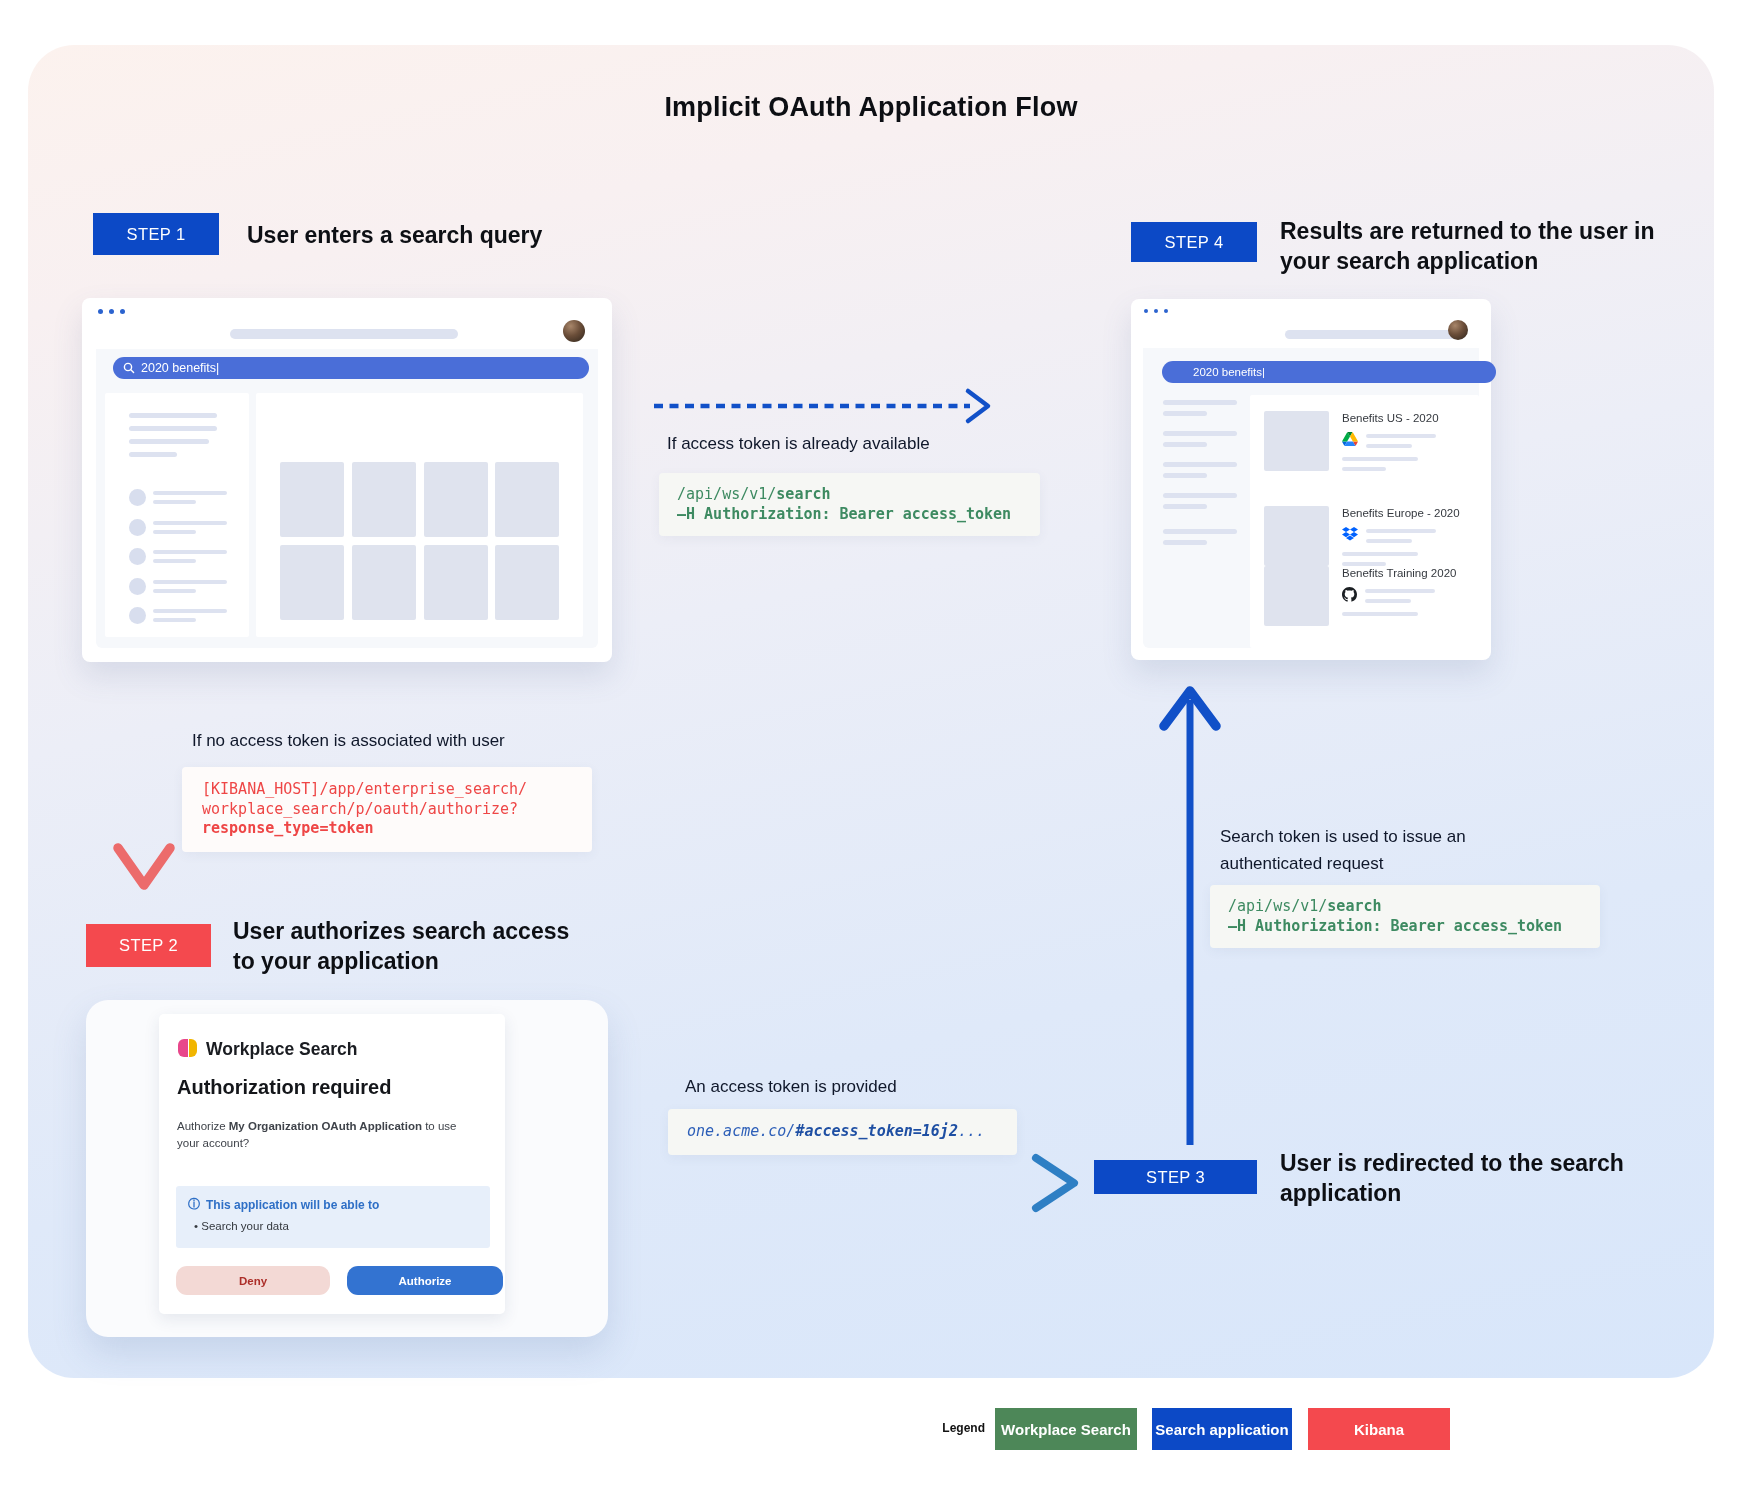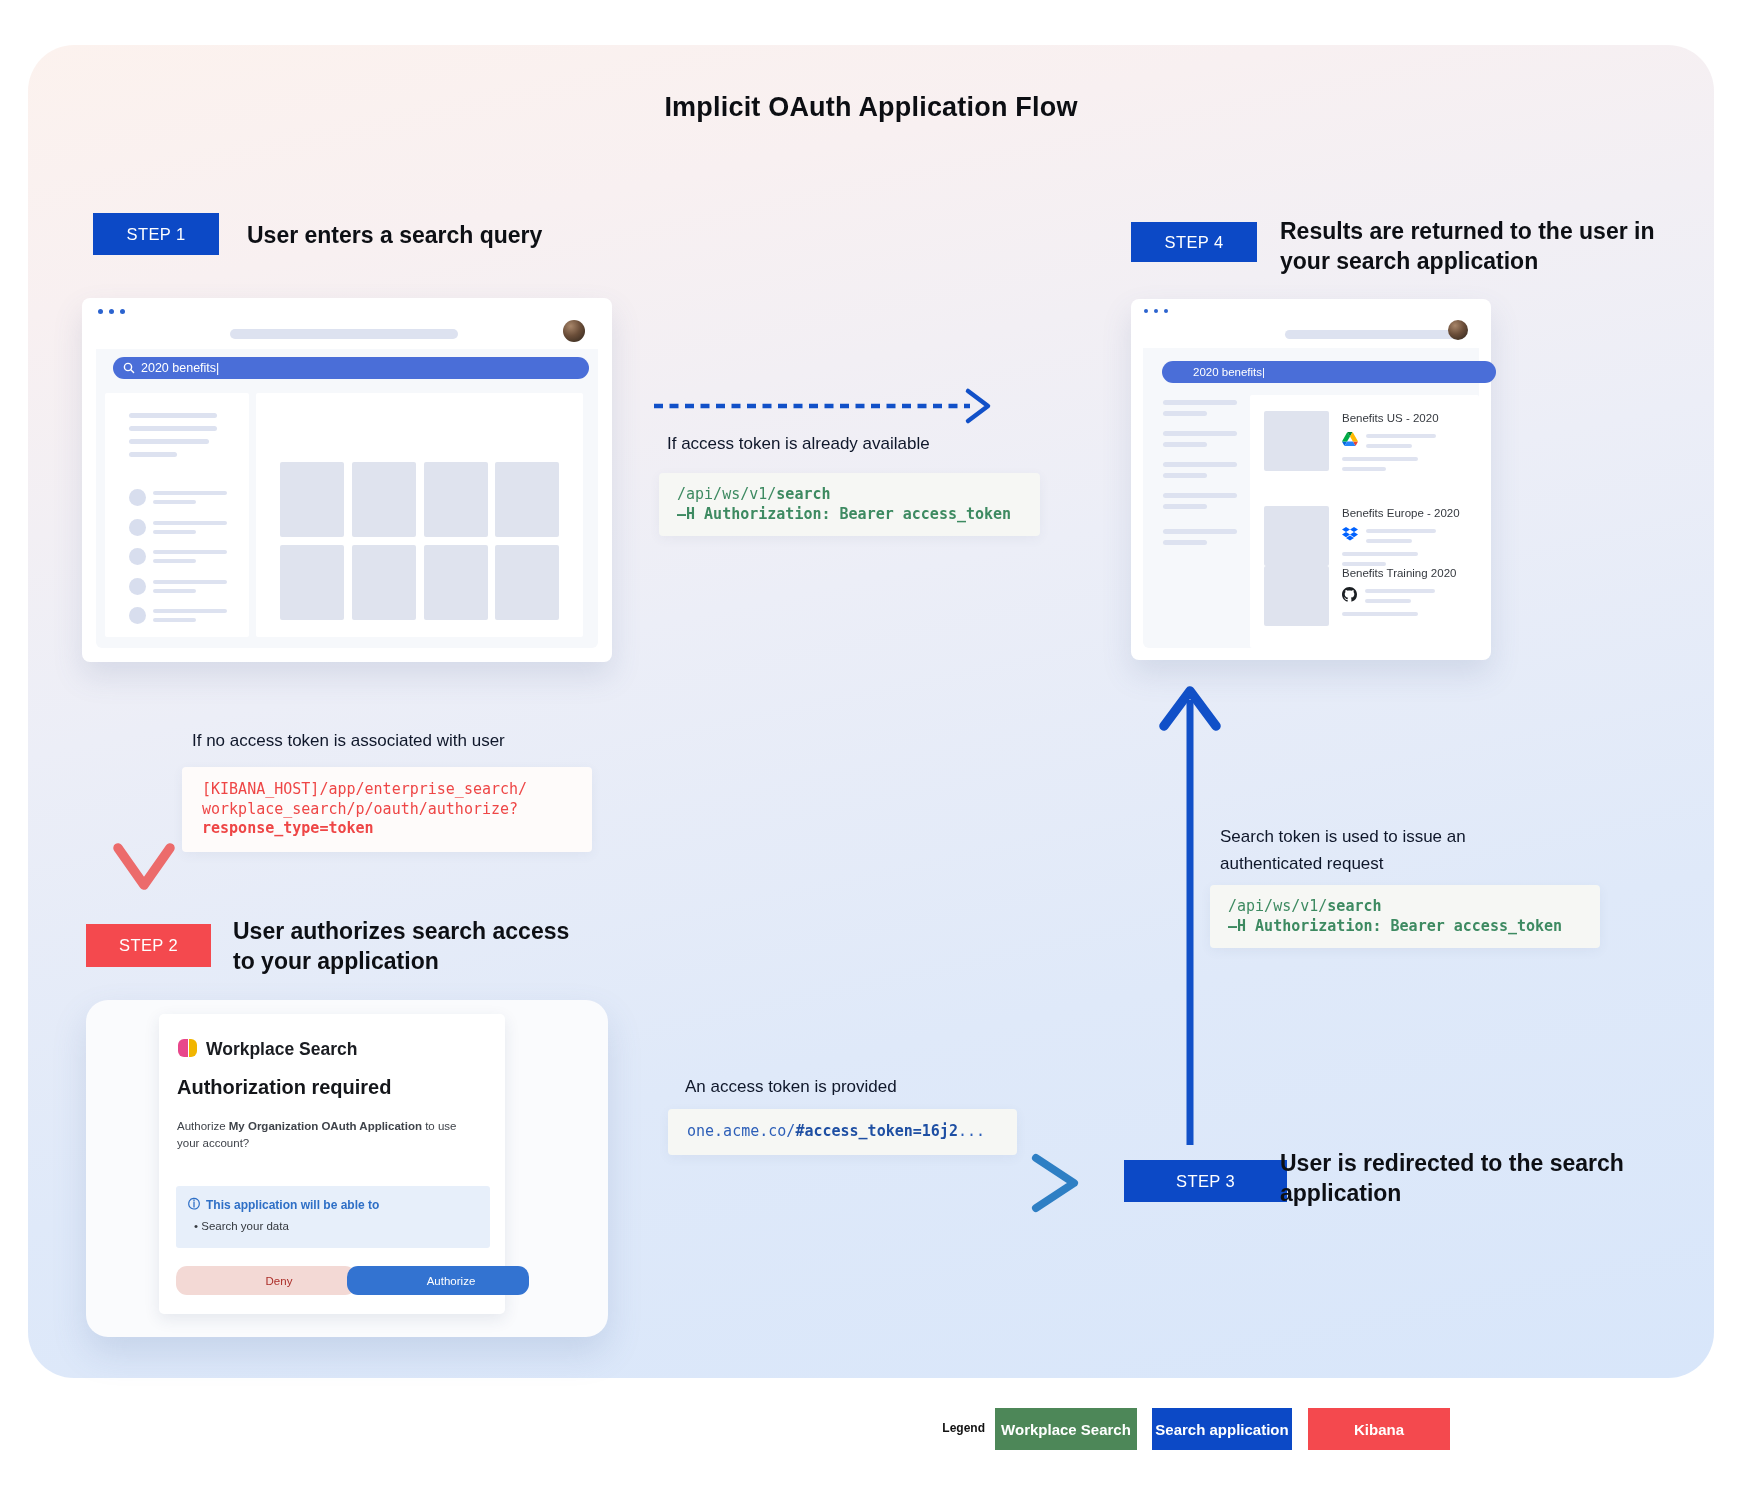--- a/index.html
+++ b/index.html
@@ -55,21 +55,21 @@
   .ws-logo{position:absolute;left:19px;top:24px;width:20px;height:20px;}
   .ws-logo .p{position:absolute;left:0;top:1px;width:10px;height:18px;background:#e8478b;border-radius:6px 0 0 6px;}
   .ws-logo .y{position:absolute;left:11px;top:1px;width:8px;height:18px;background:#f1b500;border-radius:0 6px 6px 0;}
   .dlg-name{position:absolute;left:47px;top:25px;font-size:17.5px;font-weight:700;color:#1a1c21;}
   .dlg-heading{position:absolute;left:18px;top:62px;font-size:20px;font-weight:800;color:#14161a;}
   .dlg-para{position:absolute;left:18px;top:104px;width:302px;font-size:11.5px;line-height:17px;color:#3f434a;}
   .dlg-info{position:absolute;left:17px;top:172px;width:314px;height:62px;background:#e7effa;border-radius:3px;box-sizing:border-box;padding:10px 12px;}
   .dlg-info-title{color:#2e6fc6;font-weight:700;font-size:12px;display:flex;align-items:center;gap:6px;}
   .dlg-bullet{margin-top:7px;margin-left:6px;font-size:11.5px;color:#34383e;}
   .btn{position:absolute;top:252px;height:29px;border-radius:11px;display:flex;align-items:center;justify-content:center;
-    font-size:11.5px;font-weight:400;cursor:default;padding-left:26px;}
+    font-size:11.5px;font-weight:700;cursor:default;}
   .btn.deny{left:17px;width:154px;background:#f3d9d5;color:#ac2e29;}
   .btn.auth{left:188px;width:156px;background:#3373d1;color:#fff;}
 
   
   .result{position:absolute;left:14px;display:flex;gap:13px;}
   .r-thumb{width:65px;height:60px;background:#dfe3ee;border-radius:2px;}
   .r-title{font-size:11.5px;color:#35393f;margin:1px 0 8px 0;}
   .r-iconrow{display:flex;gap:8px;align-items:flex-start;}
   .r-sk{background:#dfe3f0;border-radius:2px;height:4px;}
 
@@ -192,34 +192,34 @@
           <span>This application will be able to</span>
         </div>
         <div class="dlg-bullet">•  Search your data</div>
       </div>
       <div class="btn deny">Deny</div>
       <div class="btn auth">Authorize</div>
     </div>
   </div>
 
   <div class="ann" style="left:685px;top:1073px;">An access token is provided</div>
-  <div class="code blue-code" style="left:668px;top:1109px;width:349px;"><span>one.acme.co/</span><span class="tk">#access_token=16j2</span><span>...</span></div>
+  <div class="code blue-code" style="left:668px;top:1109px;width:349px;font-style:italic;"><span>one.acme.co/</span><span class="tk">#access_token=16j2</span><span>...</span></div>
   <svg class="abs" style="left:650px;top:1150px;" width="450" height="64">
     <defs>
       <linearGradient id="g-right" x1="0" y1="0" x2="1" y2="0">
         <stop offset="0" stop-color="#ec6b6b"></stop>
           <stop offset="0.5" stop-color="#9472a0"></stop>
           <stop offset="1" stop-color="#3b82c9"></stop>
       </linearGradient>
     </defs>
     <line x1="5" y1="33" x2="392" y2="33" stroke="url(#g-right)" stroke-width="5.5" stroke-linecap="round"></line>
     <polyline points="386,8 424,33 386,58" fill="none" stroke="#2e7fc4" stroke-width="8" stroke-linecap="round" stroke-linejoin="round"></polyline>
   </svg>
 
-  <div class="badge blue" style="left:1094px;top:1160px;width:163px;height:42px;margin-left:30px;">
+  <div class="badge blue" style="left:1094px;top:1160px;width:163px;height:34px;">
       <span>STEP 3</span>
     </div>
   <div class="steplabel" style="left:1280px;top:1148px;">
     <div>User is redirected to the search</div>
     <div>application</div>
   </div>
 
   <svg class="abs" style="left:1150px;top:686px;" width="80" height="465">
     <polyline points="14,40 40,5 66,40" fill="none" stroke="#1150c8" stroke-width="9.5" stroke-linecap="round" stroke-linejoin="round"></polyline>
     <line x1="40" y1="14" x2="40" y2="459" stroke="#1150c8" stroke-width="7"></line>

